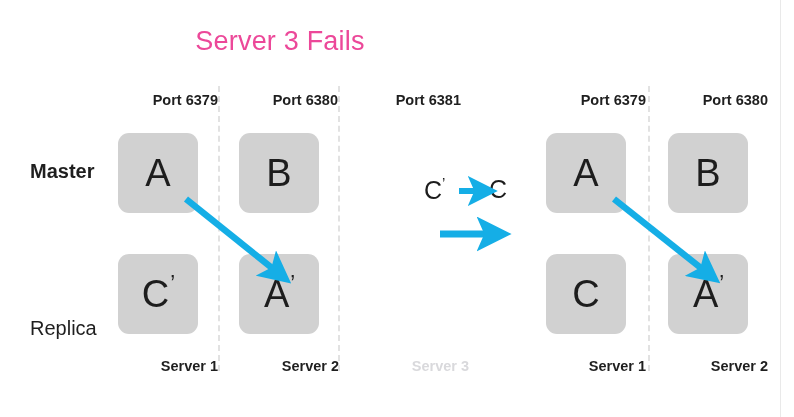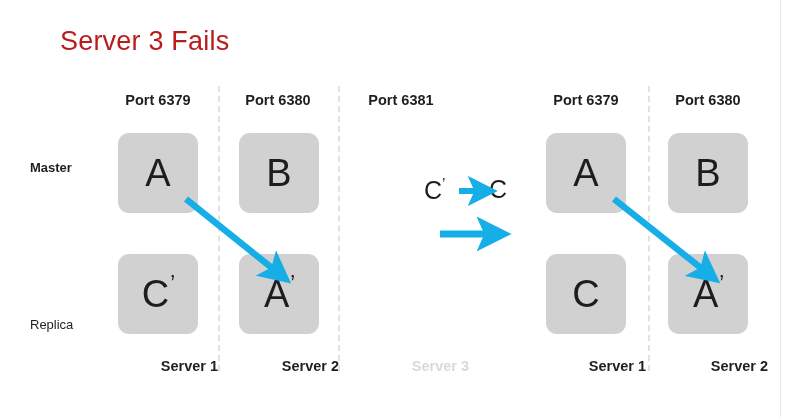--- a/index.html
+++ b/index.html
@@ -23,52 +23,53 @@
     left: 780px;
     width: 1px;
     height: 417px;
     background: #e9e9e9;
   }
   .title {
     position: absolute;
     left: 60px;
     top: 26px;
     width: 440px;
+    text-align: center;
     font-size: 27px;
     font-weight: 400;
-    color: #b91c1c;
+    color: #ec4899;
     letter-spacing: 0.2px;
     white-space: nowrap;
   }
   .port-label {
-    position: absolute;
-    width: 120px;
-    text-align: center;
-    font-size: 14.5px;
-    font-weight: 700;
-    color: #1f1f1f;
-    white-space: nowrap;
-  }
-  .server-label {
     position: absolute;
     width: 120px;
     text-align: right;
     font-size: 14.5px;
     font-weight: 700;
     color: #1f1f1f;
     white-space: nowrap;
   }
+  .server-label {
+    position: absolute;
+    width: 120px;
+    text-align: right;
+    font-size: 14.5px;
+    font-weight: 700;
+    color: #1f1f1f;
+    white-space: nowrap;
+  }
   .server-label.dim {
     color: #d9d9dc;
   }
   .row-label {
     position: absolute;
     width: 110px;
     text-align: left;
-    font-size: 13px;
+    font-size: 20px;
     color: #1f1f1f;
     white-space: nowrap;
   }
   .row-label.bold {
     font-weight: 700;
   }
   .node-box {
     position: absolute;
     width: 80px;
     height: 80px;

